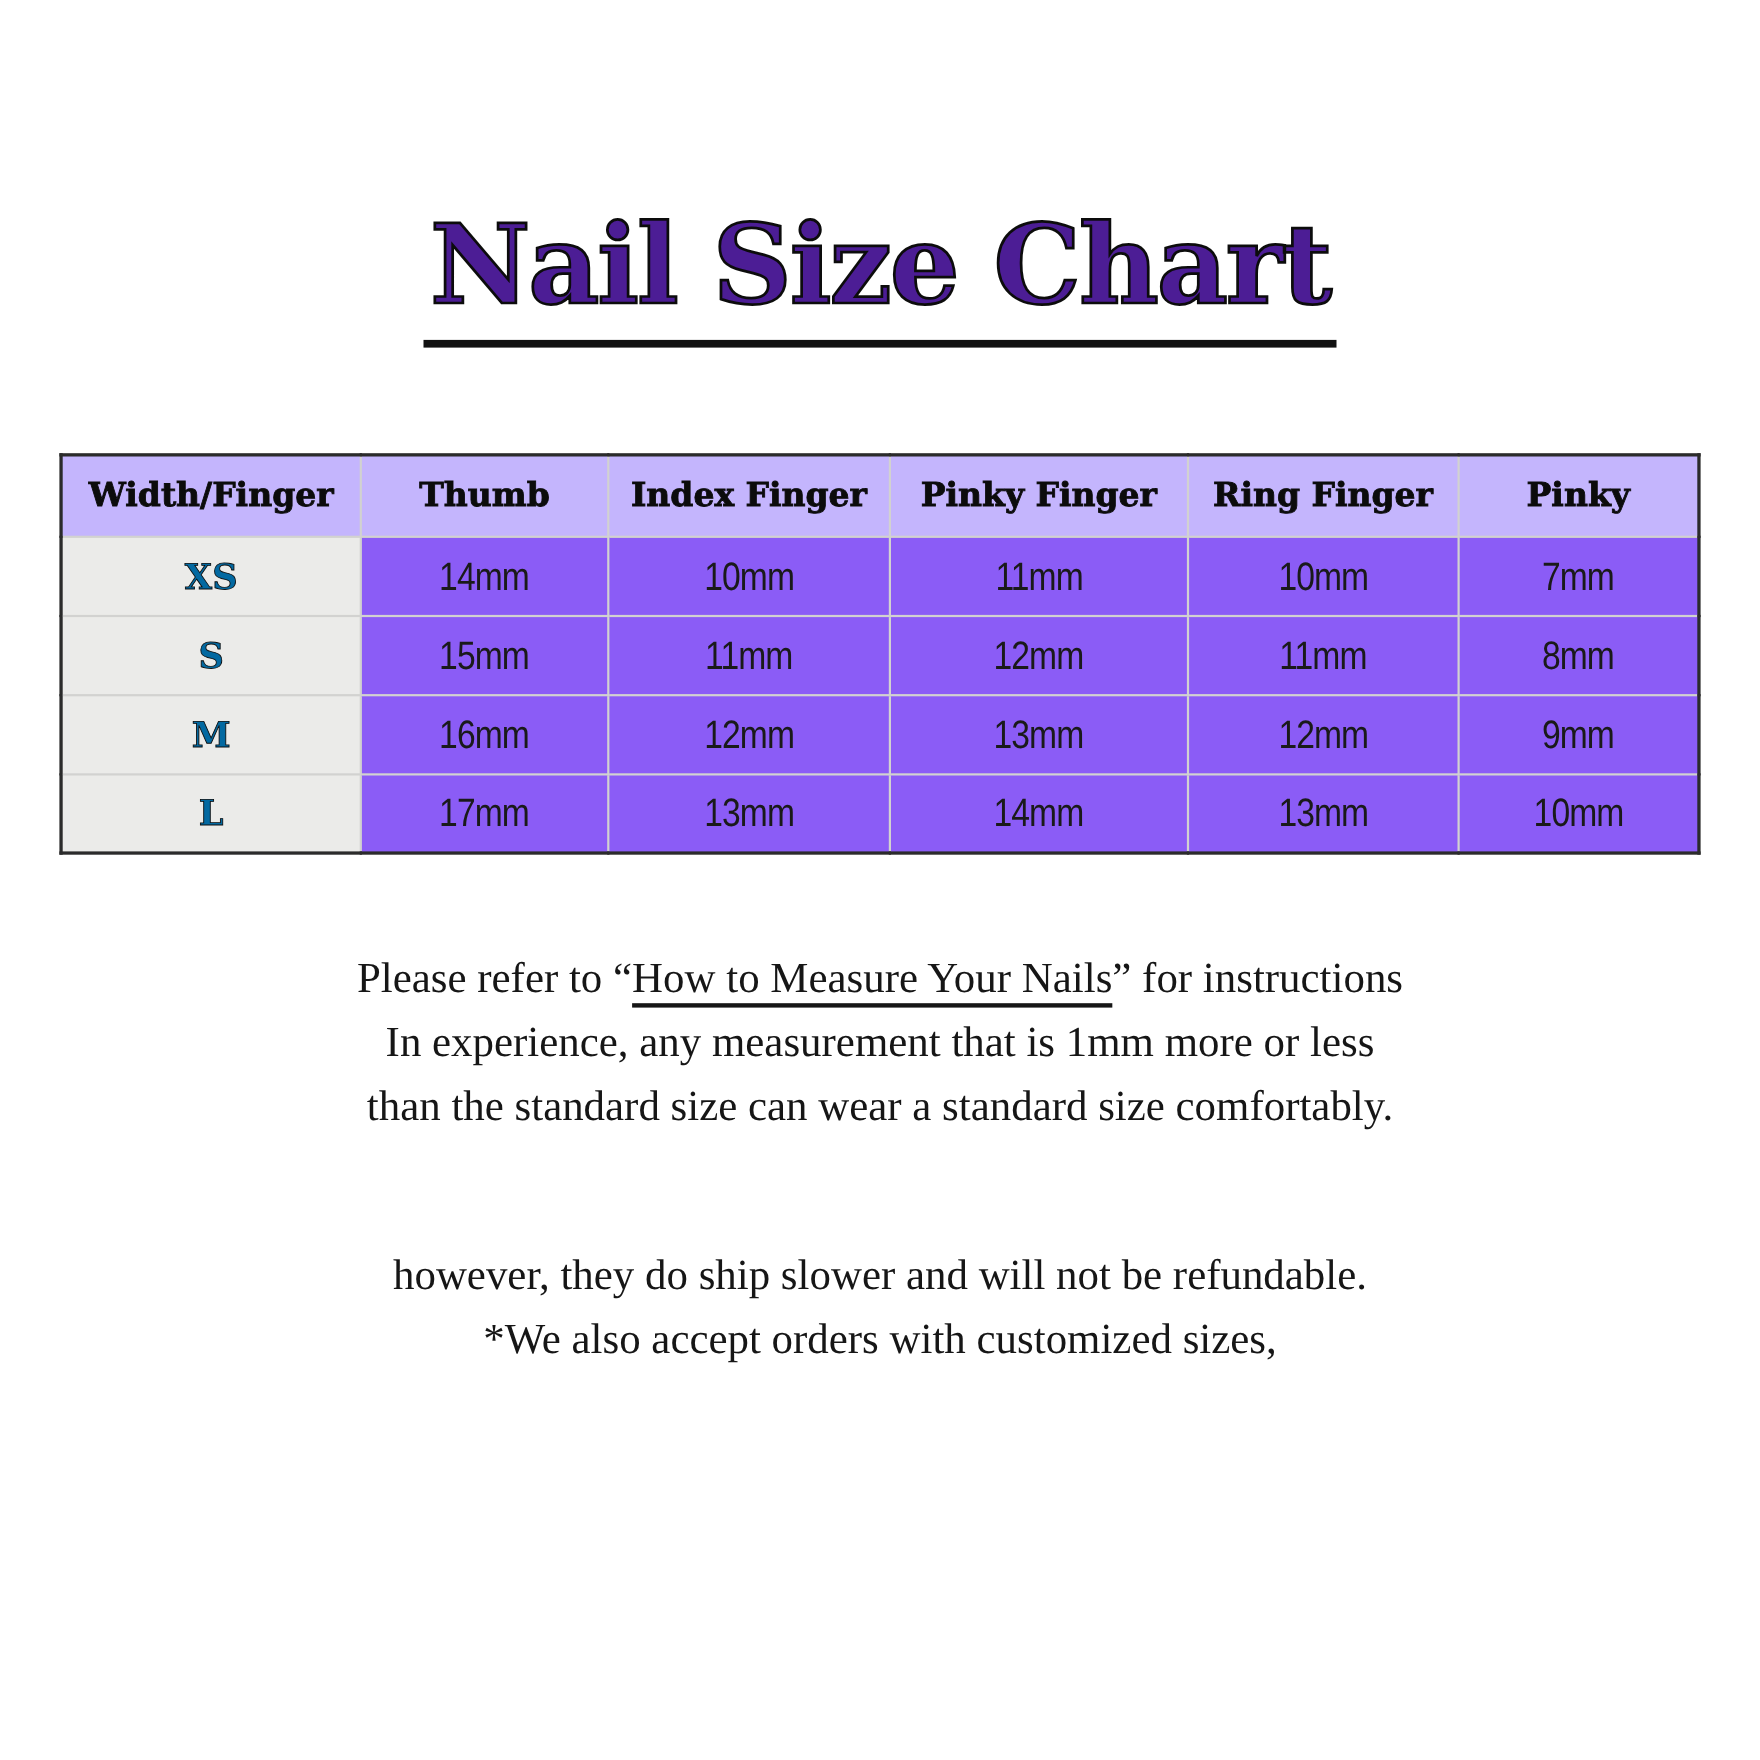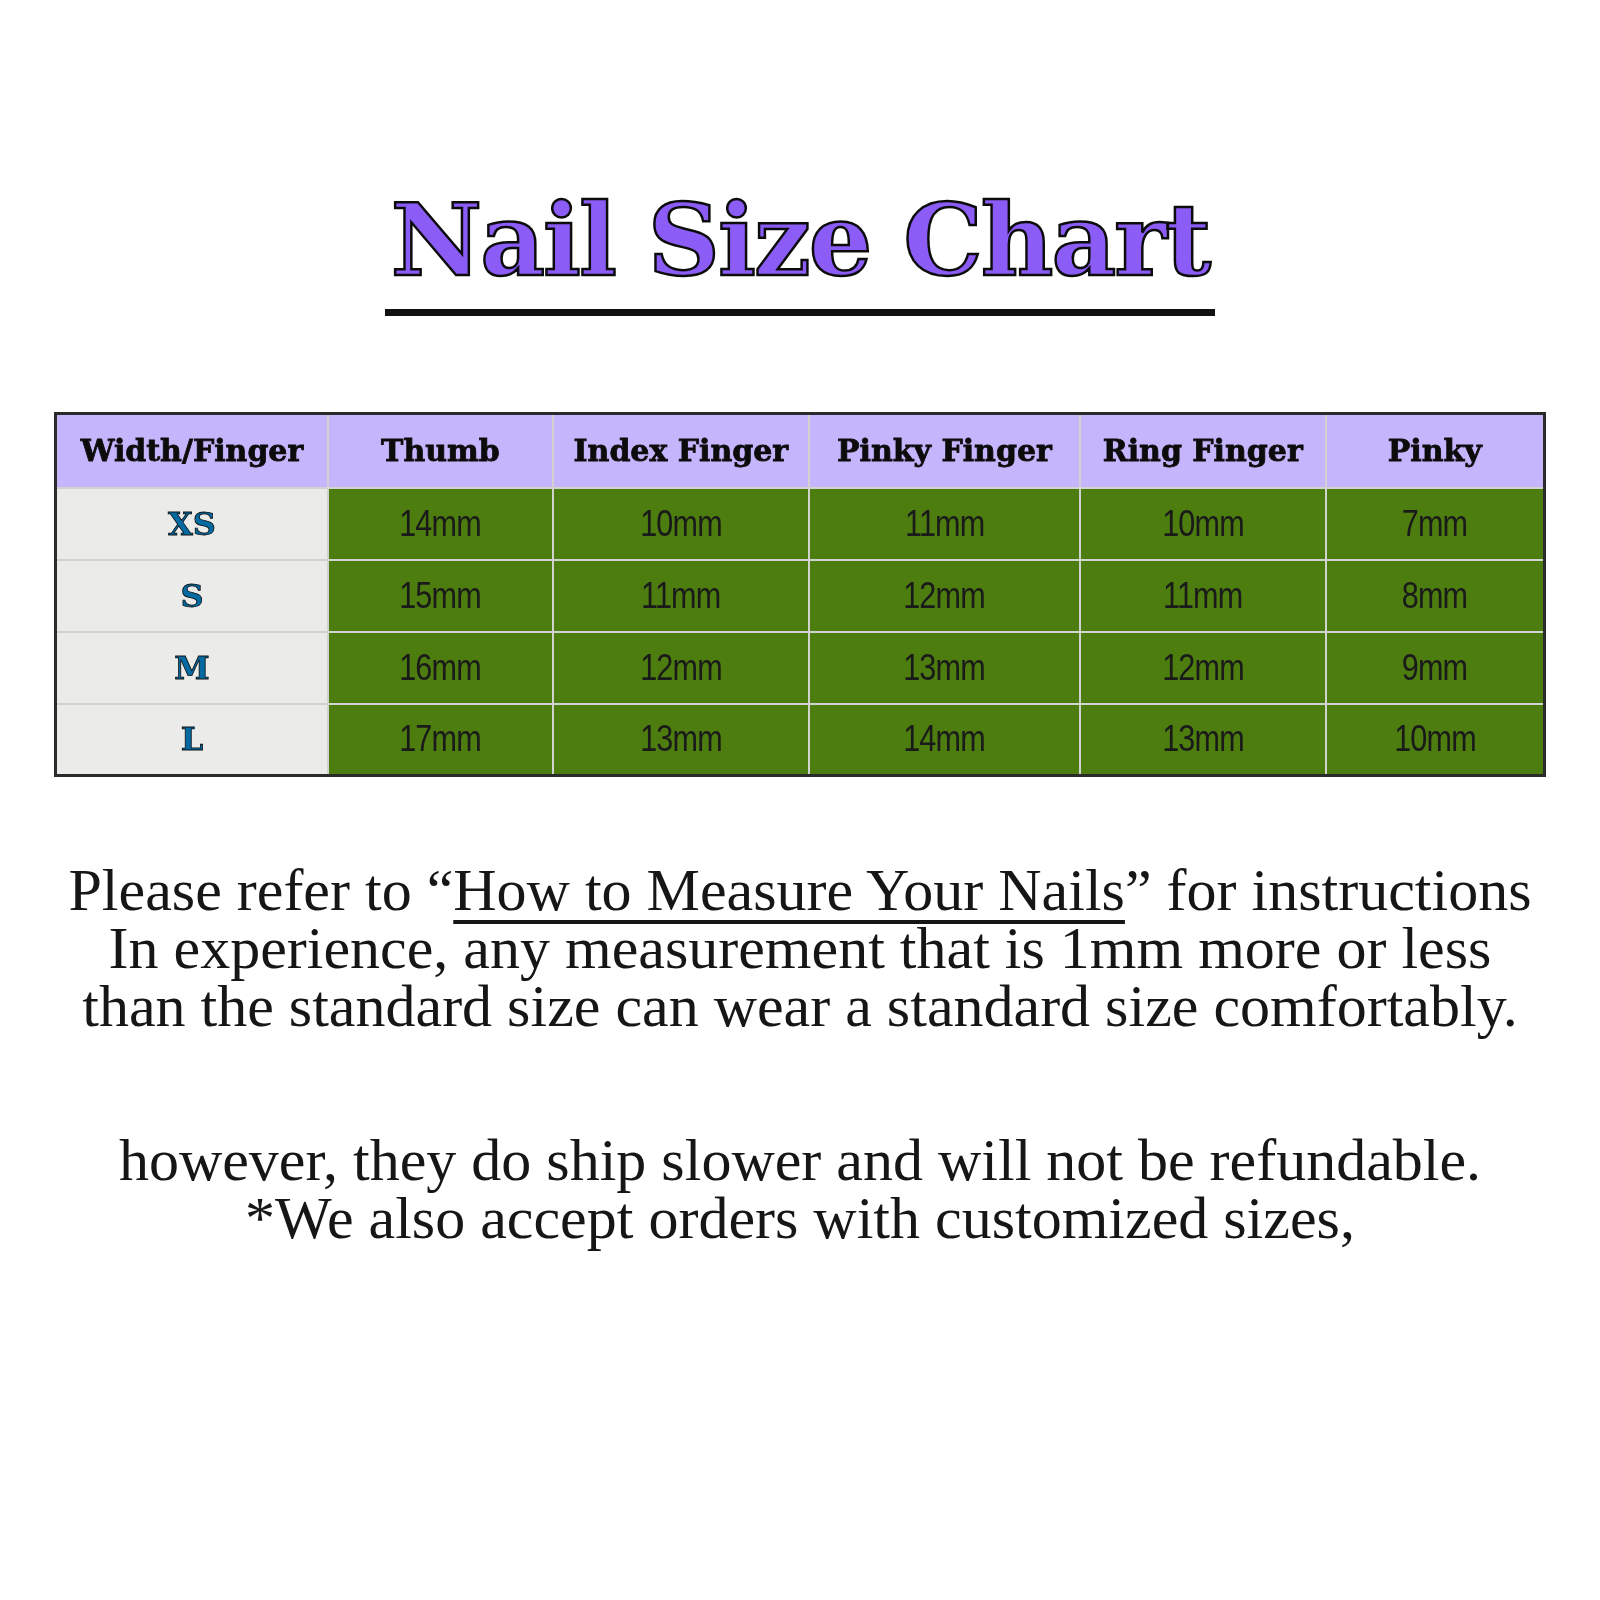--- a/index.html
+++ b/index.html
@@ -17,21 +17,21 @@
     margin-top: 185px;
   }
   .page-title {
     display: inline-block;
     font-family: "DejaVu Serif", serif;
     font-weight: bold;
     font-size: 100px;
     line-height: 1.1;
     letter-spacing: -2px;
     -webkit-text-stroke: 2.5px #0c0c0c;
-    color: #8b5cf6;
+    color: #4c1d95;
     border-bottom: 7px solid #111111;
     padding: 0 6px 14px 6px;
   }
 
   
   .table-wrap {
     width: 1492px;
     margin: 96px auto 0 auto;
   }
   table.size-table {
@@ -55,21 +55,21 @@
   }
   table.size-table th {
     height: 74px;
     background: #c4b5fd;
     font-family: "DejaVu Serif", serif;
     font-weight: bold;
     font-size: 30px;
     -webkit-text-stroke: 0.8px #0c0c0c;
     color: #0c0c0c;
   }
-  table.size-table td { height: 72px; background: #4d7c0f; }
+  table.size-table td { height: 72px; background: #8b5cf6; }
   table.size-table td.row-label {
     background: #ebebe9;
     font-family: "DejaVu Serif", serif;
     font-weight: bold;
     font-size: 32px;
     -webkit-text-stroke: 0.8px #0c0c0c;
     color: #0369a1;
   }
   .cond {
     display: inline-block;
@@ -79,21 +79,21 @@
     letter-spacing: -1px;
     transform: scaleX(0.85);
     transform-origin: center;
     color: #1a1a1a;
   }
 
   
   .note {
     text-align: center;
     font-family: "Liberation Serif", serif;
-    font-size: 60px;
+    font-size: 39px;
     line-height: 58px;
     color: #161616;
   }
   .note-1 { margin-top: 84px; }
   .note-2 { margin-top: 96px; }
   .ulink {
     text-decoration: underline;
     text-decoration-thickness: 4px;
     text-underline-offset: 10px;
     text-decoration-color: #161616;

